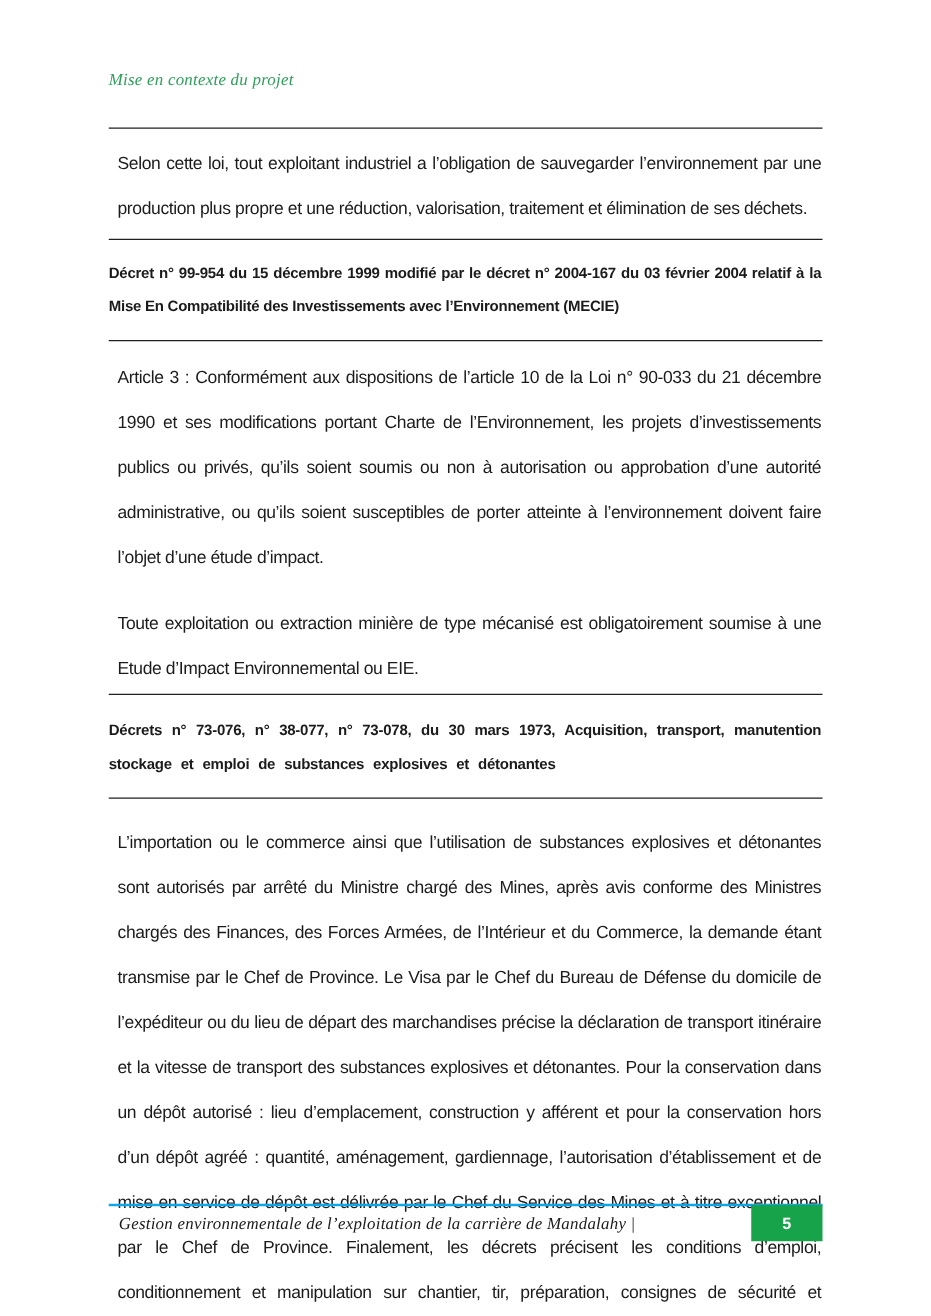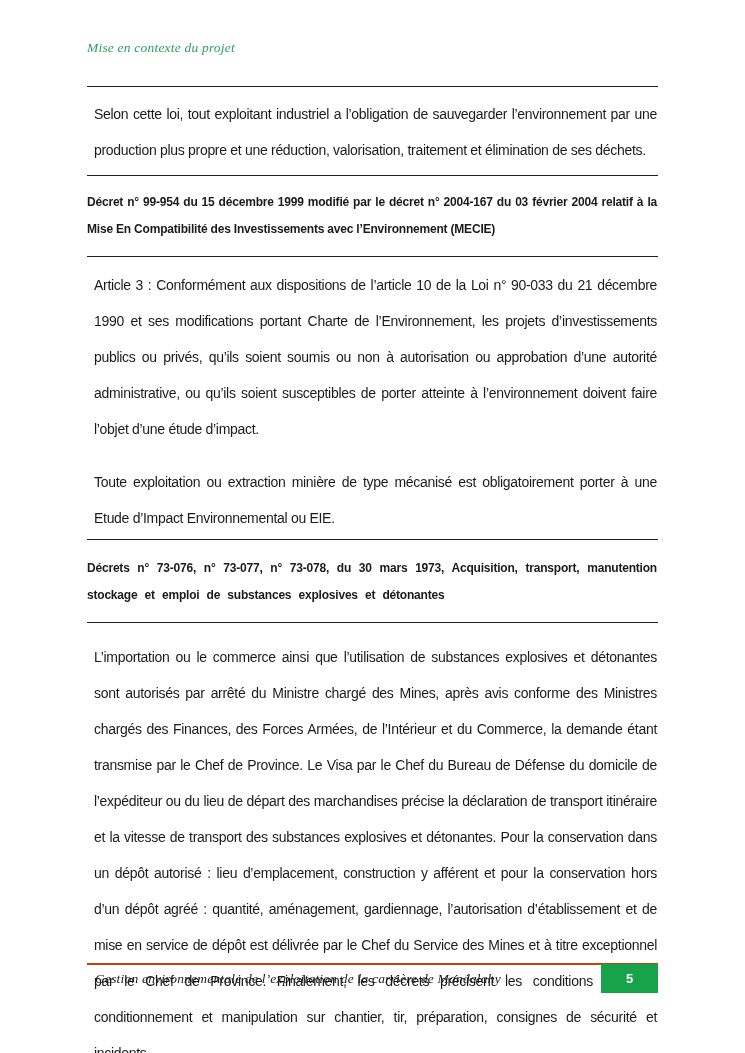--- a/index.html
+++ b/index.html
@@ -17,21 +17,21 @@
     width: 745px; height: 1053px;
     background: #ffffff;
   }
   .content {
     position: absolute;
     left: 87px;
     top: 0;
     width: 571px;
   }
   .running-header {
-    margin-top: 40px;
+    margin-top: 56px;
     font-family: "Liberation Serif", serif;
     font-style: italic;
     font-size: 13.5px;
     color: #2e9e5b;
     letter-spacing: 0.2px;
   }
   .rule {
     border: none;
     border-top: 1.6px solid #1f1f1f;
     margin: 0;
@@ -66,21 +66,21 @@
     padding-right: 1px;
   }
   .heading-1 { margin-top: 13px; margin-bottom: 13px; }
   .heading-2 { margin-top: 15px; margin-bottom: 13px; word-spacing: 4px; }
   .underline { }
   .doc-footer {
     position: absolute;
     left: 87px;
     top: 963px;
     width: 571px;
-    border-top: 2px solid #c2410c;
+    border-top: 2px solid #0ea5e9;
   }
   .footer-text {
     display: block;
     margin-top: 6px;
     padding-left: 8px;
     font-family: "Liberation Serif", serif;
     font-style: italic;
     font-size: 13.5px;
     color: #1b1b1b;
     letter-spacing: 0.2px;
@@ -114,25 +114,25 @@
     <p class="para para-1">Selon cette loi, tout exploitant industriel a l’obligation de sauvegarder l’environnement par une production plus propre et une réduction, valorisation, traitement et élimination de ses déchets.</p>
 
     <div class="rule rule-2"></div>
 
     <h2 class="heading heading-1">Décret n° 99-954 du 15 décembre 1999 modifié par le décret n° 2004-167 du 03 février 2004 relatif à la Mise En Compatibilité des Investissements avec l’Environnement (MECIE)</h2>
 
     <div class="rule rule-3"></div>
 
     <p class="para para-article3"><span class="underline">Article 3</span><span> : Conformément aux dispositions de l’article 10 de la Loi n° 90-033 du 21 décembre 1990 et ses modifications portant Charte de l’Environnement, les projets d’investissements publics ou privés, qu’ils soient soumis ou non à autorisation ou approbation d’une autorité administrative, ou qu’ils soient susceptibles de porter atteinte à l’environnement doivent faire l’objet d’une étude d’impact.</span></p>
 
-    <p class="para para-eie">Toute exploitation ou extraction minière de type mécanisé est obligatoirement porter à une Etude d’Impact Environnemental ou EIE.</p>
+    <p class="para para-eie">Toute exploitation ou extraction minière de type mécanisé est obligatoirement soumise à une Etude d’Impact Environnemental ou EIE.</p>
 
     <div class="rule rule-4"></div>
 
-    <h2 class="heading heading-2">Décrets n° 73-076, n° 73-077, n° 73-078, du 30 mars 1973, Acquisition, transport, manutention stockage et emploi de substances explosives et détonantes</h2>
+    <h2 class="heading heading-2">Décrets n° 73-076, n° 38-077, n° 73-078, du 30 mars 1973, Acquisition, transport, manutention stockage et emploi de substances explosives et détonantes</h2>
 
     <div class="rule rule-5"></div>
 
     <p class="para para-long">L’importation ou le commerce ainsi que l’utilisation de substances explosives et détonantes sont autorisés par arrêté du Ministre chargé des Mines, après avis conforme des Ministres chargés des Finances, des Forces Armées, de l’Intérieur et du Commerce, la demande étant transmise par le Chef de Province. Le Visa par le Chef du Bureau de Défense du domicile de l’expéditeur ou du lieu de départ des marchandises précise la déclaration de transport itinéraire et la vitesse de transport des substances explosives et détonantes. Pour la conservation dans un dépôt autorisé : lieu d’emplacement, construction y afférent et pour la conservation hors d’un dépôt agréé : quantité, aménagement, gardiennage, l’autorisation d’établissement et de mise en service de dépôt est délivrée par le Chef du Service des Mines et à titre exceptionnel par le Chef de Province. Finalement, les décrets précisent les conditions d’emploi, conditionnement et manipulation sur chantier, tir, préparation, consignes de sécurité et incidents.</p>
 
     <div class="rule rule-6"></div>
 
   </div>
 
   <div class="doc-footer">

